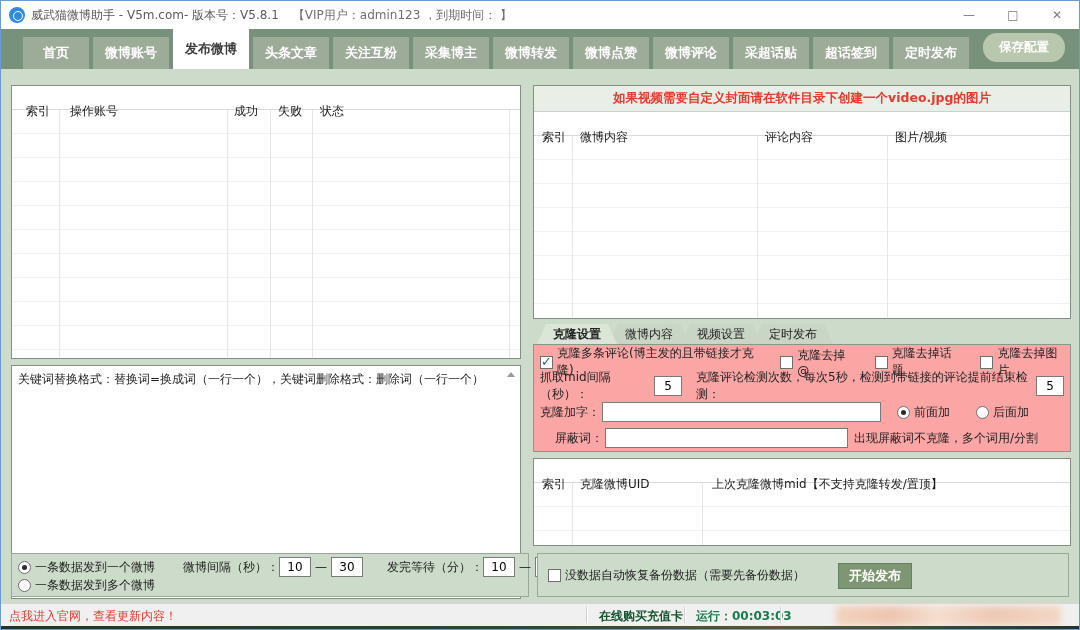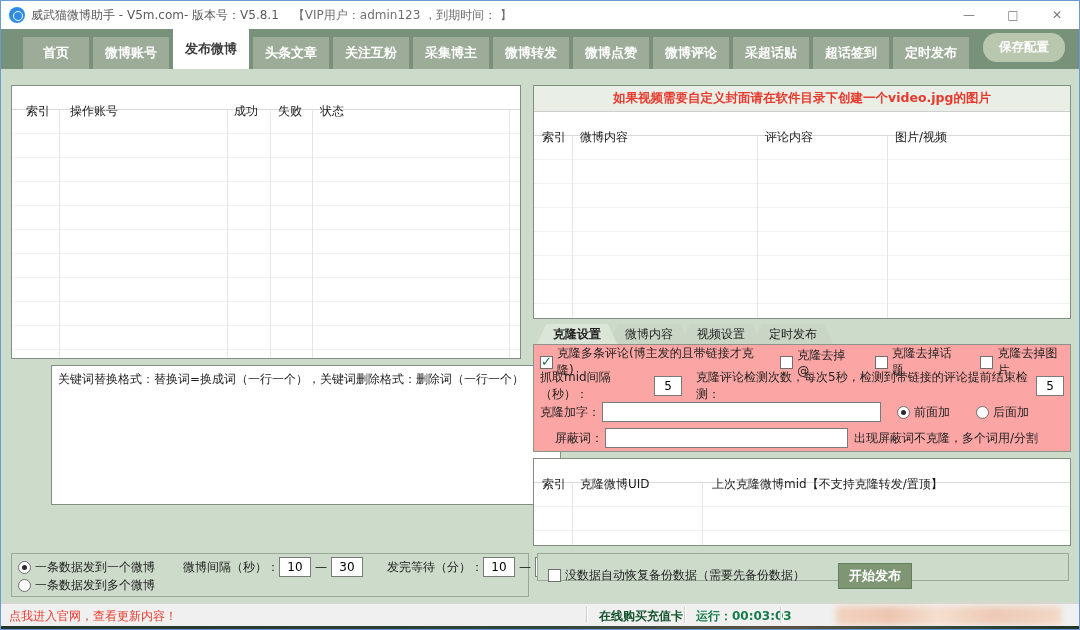--- a/index.html
+++ b/index.html
@@ -137,21 +137,21 @@
         <span style="position:absolute; left:308px;">状态</span>
       </div>
       <div class="tbl-body"></div>
       <div class="col-sep" style="left:47px;"></div>
       <div class="col-sep" style="left:215px;"></div>
       <div class="col-sep" style="left:258px;"></div>
       <div class="col-sep" style="left:300px;"></div>
       <div class="col-sep" style="left:497px;"></div>
     </div>
 
-    <div class="panel" style="left:10px; top:296px; width:510px; height:140px;margin-left:40px;">
+    <div class="panel" style="left:10px; top:296px; width:510px; height:234px;">
       <div class="hint-text">关键词替换格式：替换词=换成词（一行一个），关键词删除格式：删除词（一行一个）</div>
       <span class="arrow arrow-up"></span>
       <span class="arrow arrow-down"></span>
       <span class="arrow arrow-right"></span>
     </div>
 
     <div class="greenbox" style="left:10px; top:484px; width:518px; height:44px; padding:4px 6px;">
       <div class="row" style="height:18px;">
         <span class="rad on"></span>
         <span class="sb-label">一条数据发到一个微博</span>
@@ -229,21 +229,21 @@
       <div class="tbl-head">
         <span style="position:absolute; left:8px;">索引</span>
         <span style="position:absolute; left:46px;">克隆微博UID</span>
         <span style="position:absolute; left:178px;">上次克隆微博mid【不支持克隆转发/置顶】</span>
       </div>
       <div class="tbl-body"></div>
       <div class="col-sep" style="left:38px;"></div>
       <div class="col-sep" style="left:168px;"></div>
     </div>
 
-    <div class="greenbox" style="left:536px; top:484px; width:532px; height:28px;">
+    <div class="greenbox" style="left:536px; top:484px; width:532px; height:44px;">
       <div class="row" style="position:absolute; left:10px; top:13px;">
         <span class="cb"></span>
         <span>没数据自动恢复备份数据（需要先备份数据）</span>
       </div>
       <div class="start-btn" style="left:300px; top:9px;">开始发布</div>
     </div>
 
   </div>
 
   <div class="statusbar">

